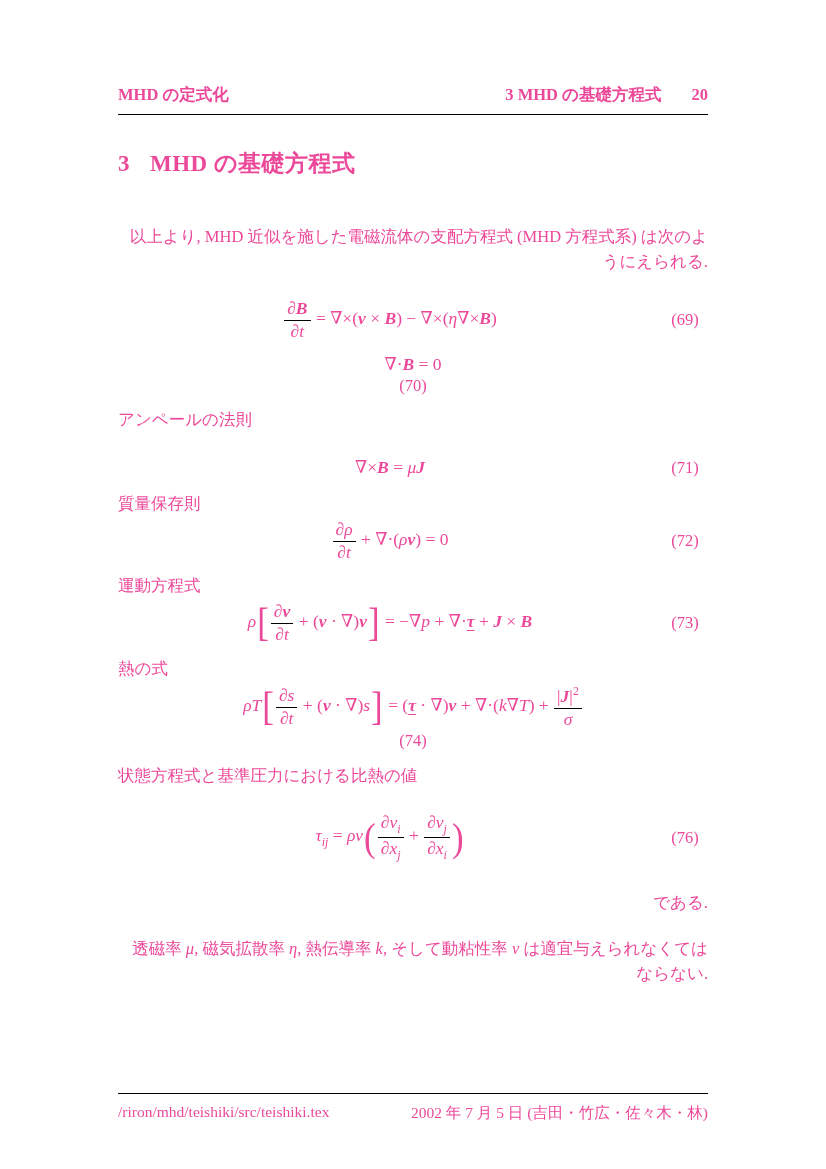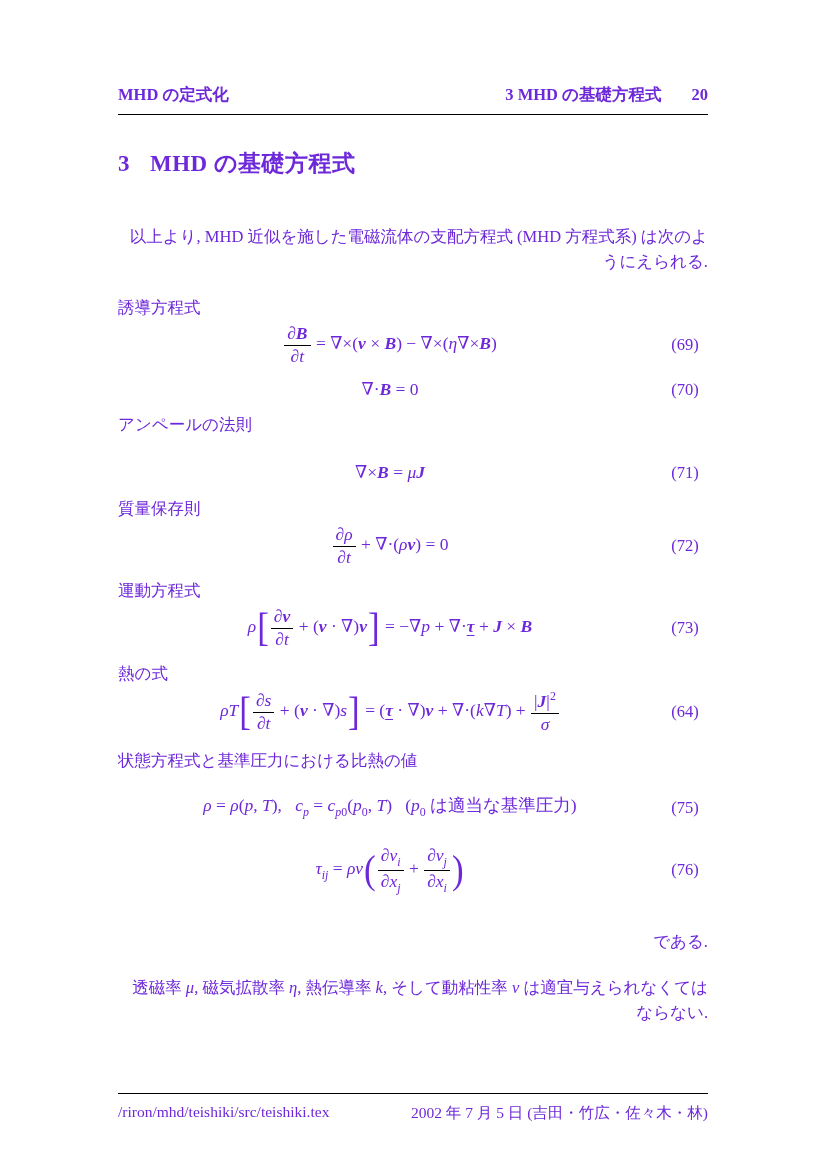--- a/index.html
+++ b/index.html
@@ -2,21 +2,21 @@
 <html><head>
 <meta charset="utf-8">
 <style>
   * { margin: 0; padding: 0; box-sizing: border-box; }
   html, body { background: #ffffff; }
   .page {
     position: relative;
     width: 826px;
     height: 1169px;
     background: #ffffff;
-    color: #6d28d9;
+    color: #ec4899;
     font-family: "Liberation Serif", "DejaVu Serif", serif;
     overflow: hidden;
   }
   .content {
     position: absolute;
     left: 118px;
     top: 84px;
     width: 590px;
   }
   .header {
@@ -67,28 +67,28 @@
     font-weight: 300;
     vertical-align: middle;
     line-height: 0;
     transform: scaleY(1.15);
     padding: 0 1px;
   }
   .ul { text-decoration: underline; text-underline-offset: 3px; text-decoration-thickness: 1.2px; }
   .eq-body sub, .eq-body sup, .para sub { font-size: 68%; }
   
   .b69 { margin-top: 23px; } .b69 .eq-row { margin-top: 3px; }
-  .b70 { margin-top: 11px; } .b70 .eq-row { margin-top: 9px; }
+  .b70 { margin-top: 11px; } .b70 .eq-row { margin-top: 9px; flex-direction: column; }
   .b71 { margin-top: 13px; } .b71 .eq-row { margin-top: 26px; }
   .b72 { margin-top: 14px; } .b72 .eq-row { margin-top: 3px; }
   .b73 { margin-top: 11px; } .b73 .eq-row { margin-top: 3px; }
-  .b74 { margin-top: 12px; } .b74 .eq-row { margin-top: 3px; }
+  .b74 { margin-top: 12px; } .b74 .eq-row { margin-top: 3px; flex-direction: column; }
   .b75 { margin-top: 14px; } .b75 .eq-row { margin-top: 23px; }
   .b76 { margin-top: 24px; } .b76 .eq-row { margin-top: 5px; }
-  .closing { margin-top: 33px; }
+  .closing { margin-top: 26px; }
   .note { margin-top: 21px; }
   .footer {
     position: absolute;
     left: 118px;
     width: 590px;
     top: 1093px;
     border-top: 1.4px solid #000;
     padding-top: 9px;
     display: flex;
     justify-content: space-between;
@@ -109,21 +109,20 @@
       </span>
     </div>
 
     <div class="sec-heading">
       <span class="sec-num">3</span><span>MHD の基礎方程式</span>
     </div>
 
     <p class="para intro">以上より, MHD 近似を施した電磁流体の支配方程式 (MHD 方程式系) は次のようにえられる.</p>
 
     <div class="block b69">
-      <div class="eq-label">誘導方程式</div>
       <div class="eq-row">
         <span class="eq-body"><span class="frac"><span class="num">∂<b><i>B</i></b></span><span class="den">∂<i>t</i></span></span> = ∇×(<b><i>v</i></b> × <b><i>B</i></b>) − ∇×(<i>η</i>∇×<b><i>B</i></b>)</span>
         <span class="eq-num">(69)</span>
       </div>
     </div>
 
     <div class="block b70">
       <div class="eq-row">
         <span class="eq-body">∇·<b><i>B</i></b> = 0</span>
         <span class="eq-num">(70)</span>
@@ -151,30 +150,26 @@
       <div class="eq-row">
         <span class="eq-body"><i>ρ</i><span class="big">[</span><span class="frac"><span class="num">∂<b><i>v</i></b></span><span class="den">∂<i>t</i></span></span> + (<b><i>v</i></b> · ∇)<b><i>v</i></b><span class="big">]</span> = −∇<i>p</i> + ∇·<span class="ul"><b><i>τ</i></b></span> + <b><i>J</i></b> × <b><i>B</i></b></span>
         <span class="eq-num">(73)</span>
       </div>
     </div>
 
     <div class="block b74">
       <div class="eq-label">熱の式</div>
       <div class="eq-row">
         <span class="eq-body"><i>ρT</i><span class="big">[</span><span class="frac"><span class="num">∂<i>s</i></span><span class="den">∂<i>t</i></span></span> + (<b><i>v</i></b> · ∇)<i>s</i><span class="big">]</span> = (<span class="ul"><b><i>τ</i></b></span> · ∇)<b><i>v</i></b> + ∇·(<i>k</i>∇<i>T</i>) + <span class="frac"><span class="num">|<b><i>J</i></b>|<sup>2</sup></span><span class="den"><i>σ</i></span></span></span>
-        <span class="eq-num">(64)</span>
+        <span class="eq-num">(74)</span>
       </div>
     </div>
 
     <div class="block b75">
       <div class="eq-label">状態方程式と基準圧力における比熱の値</div>
-      <div class="eq-row">
-        <span class="eq-body"><i>ρ</i> = <i>ρ</i>(<i>p</i>, <i>T</i>),&nbsp;&nbsp;&nbsp;<i>c</i><sub><i>p</i></sub> = <i>c</i><sub><i>p</i>0</sub>(<i>p</i><sub>0</sub>, <i>T</i>)&nbsp;&nbsp;&nbsp;(<i>p</i><sub>0</sub> は適当な基準圧力)</span>
-        <span class="eq-num">(75)</span>
-      </div>
     </div>
 
     <div class="block b76">
       <div class="eq-row">
         <span class="eq-body"><i>τ</i><sub><i>ij</i></sub> = <i>ρν</i><span class="big">(</span><span class="frac"><span class="num">∂<i>v</i><sub><i>i</i></sub></span><span class="den">∂<i>x</i><sub><i>j</i></sub></span></span> + <span class="frac"><span class="num">∂<i>v</i><sub><i>j</i></sub></span><span class="den">∂<i>x</i><sub><i>i</i></sub></span></span><span class="big">)</span></span>
         <span class="eq-num">(76)</span>
       </div>
     </div>
 
     <p class="para closing">である.</p>

